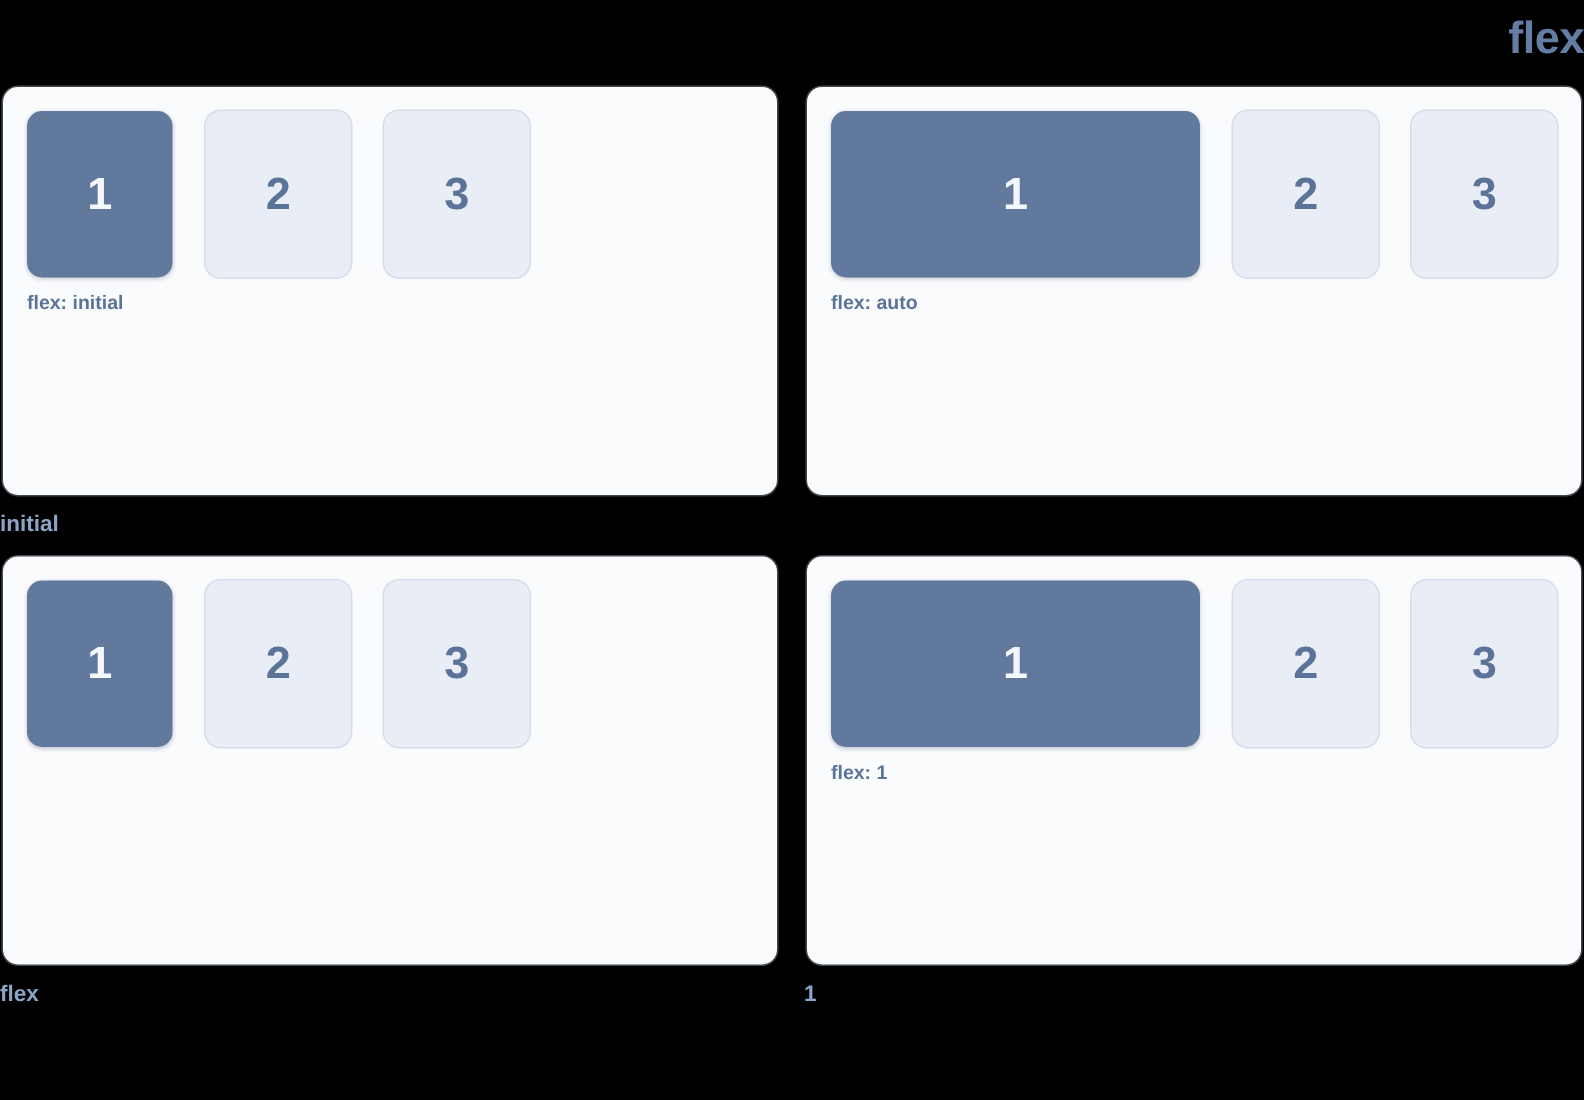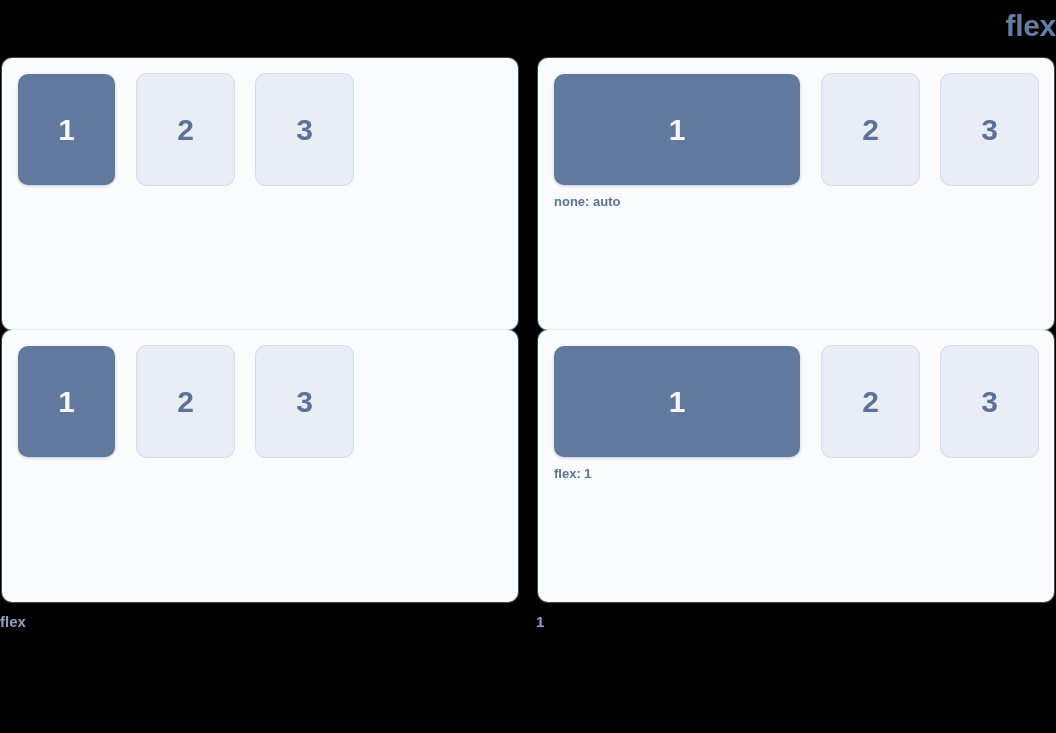--- a/index.html
+++ b/index.html
@@ -120,31 +120,33 @@
 
 <div class="demo-grid">
 
   <div class="demo-cell">
     <div class="panel mode-initial">
       <div class="flex-row">
         <div class="box filled">1</div>
         <div class="box plain">2</div>
         <div class="box plain">3</div>
       </div>
+      <div class="panel-label">flex: initial</div>
     </div>
+    <div class="cell-caption">initial</div>
   </div>
 
   <div class="demo-cell">
     <div class="panel mode-auto">
       <div class="flex-row">
         <div class="box filled">1</div>
         <div class="box plain">2</div>
         <div class="box plain">3</div>
       </div>
-      <div class="panel-label">none: auto</div>
+      <div class="panel-label">flex: auto</div>
     </div>
   </div>
 
   <div class="demo-cell">
     <div class="panel mode-none">
       <div class="flex-row">
         <div class="box filled">1</div>
         <div class="box plain">2</div>
         <div class="box plain">3</div>
       </div>

